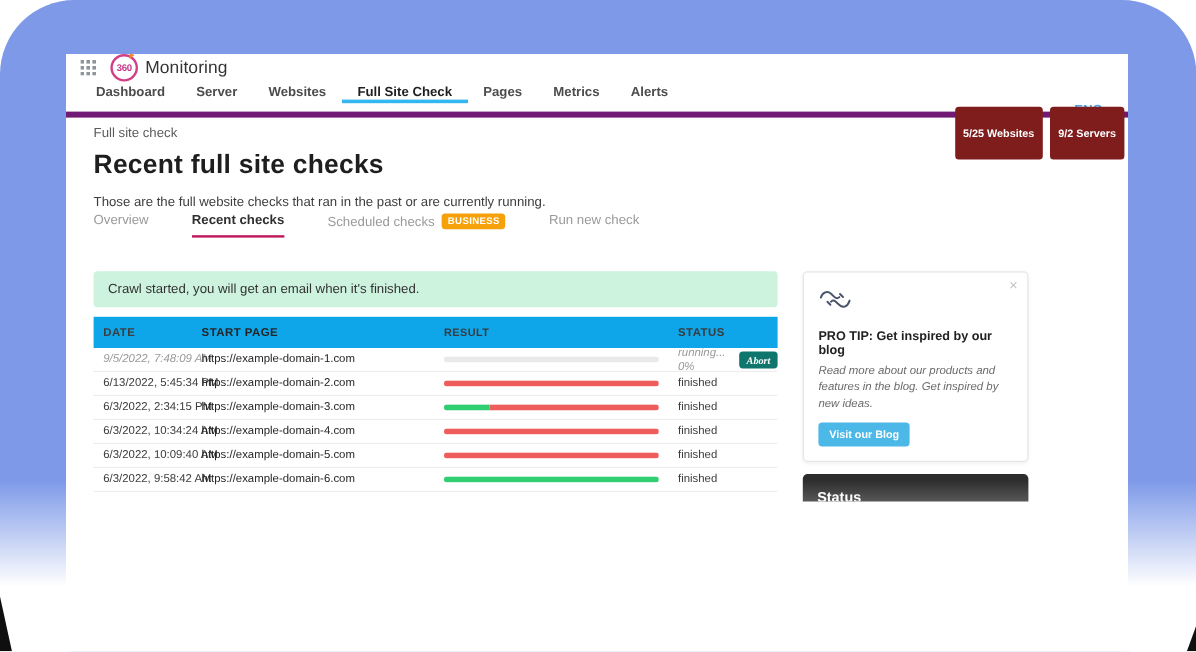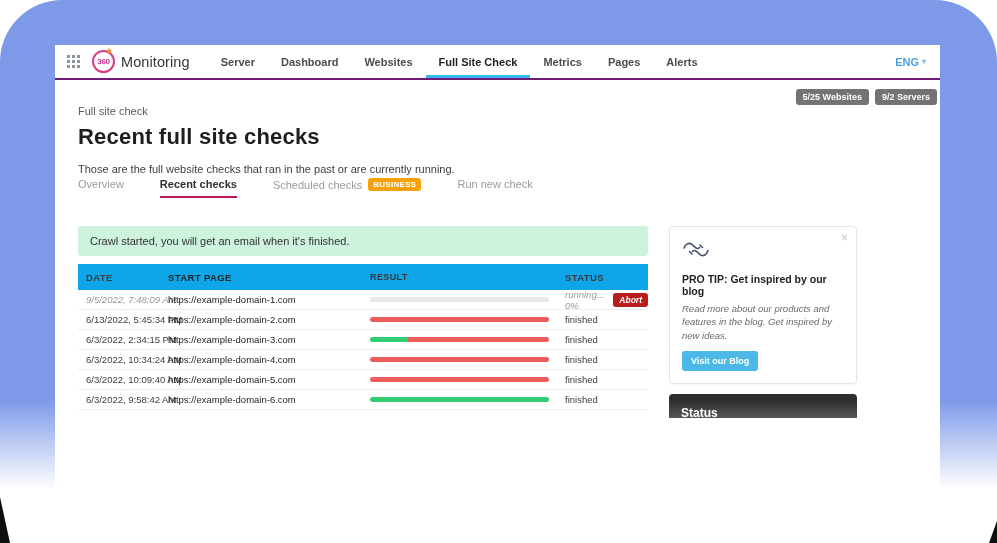--- a/index.html
+++ b/index.html
@@ -14,40 +14,40 @@
                 background:linear-gradient(180deg, rgba(255,255,255,0) 0%, #ffffff 62%); }
   .wedge-left { position:absolute; left:0; bottom:0; width:10px; height:46px; background:#0f0f0f;
                 clip-path:polygon(0 0, 100% 100%, 0 100%); }
   .wedge-right { position:absolute; right:0; bottom:0; width:8px; height:22px; background:#0f0f0f;
                  clip-path:polygon(100% 0, 100% 100%, 0 100%); }
 
   
   .window { position:absolute; left:55px; top:45px; width:885px; height:373px; background:#fff; overflow:hidden; }
 
   
-  .navbar { display:flex; align-items:stretch; height:35px; border-bottom:2px solid #701a75; padding:0 14px 0 12px; }
+  .navbar { display:flex; align-items:stretch; height:53px; border-bottom:5px solid #701a75; padding:0 14px 0 12px;flex-direction:column; }
   .nav-left { display:flex; align-items:center; }
   .grid-icon { display:inline-block; margin-right:12px; cursor:pointer; line-height:0; }
   .logo { display:flex; align-items:center; margin-right:18px; }
   .logo-circle { position:relative; width:23px; height:23px; border:2px solid #d23f87; border-radius:50%;
                  display:flex; align-items:center; justify-content:center; }
   .logo-circle span { font-size:8px; font-weight:bold; color:#c2368a; letter-spacing:-0.3px; }
   .logo-flag { position:absolute; top:-4px; right:1px; width:0; height:0;
                border-left:4px solid #f08c2e; border-top:3px solid transparent; border-bottom:3px solid transparent; }
   .logo-name { font-size:14.5px; color:#343434; margin-left:6px; letter-spacing:0.1px; }
   .nav-items { display:flex; align-items:stretch; }
   .nav-item { display:flex; align-items:center; padding:0 13px; font-size:11px; font-weight:bold; color:#4c4c4c;
               cursor:pointer; border-bottom:3px solid transparent; border-top:3px solid transparent; }
   .nav-item.active { color:#1f1f1f; border-bottom-color:#35b6f0; }
   .lang { margin-left:auto; display:flex; align-items:center; font-size:11px; color:#4a9fe3; cursor:pointer; font-weight:bold; }
   .lang .caret { font-size:8px; margin-left:3px; color:#7fb9e8; }
 
   
   .usage-badges { position:absolute; top:44px; right:3px; display:flex; gap:6px; }
-  .usage-badge { background:#737373; color:#fff; font-size:9px; font-weight:bold; padding:3px 7px; border-radius:3px; }
+  .usage-badge { background:#7f1d1d; color:#fff; font-size:9px; font-weight:bold; padding:17px 7px; border-radius:3px; }
 
   
   .page-head { position:absolute; left:23px; top:60px; }
   .breadcrumb { font-size:11px; color:#5a5a5a; }
   .page-title { font-size:22px; font-weight:bold; color:#1e1e1e; margin-top:7px; letter-spacing:0.2px; }
   .page-sub { font-size:11px; color:#3d3d3d; margin-top:13px; }
 
   
   .tabs { position:absolute; left:23px; top:133px; display:flex; gap:36px; align-items:flex-start; }
   .tab { font-size:11px; color:#9a9a9a; cursor:pointer; padding-bottom:6px; display:flex; align-items:center; gap:6px; }
@@ -66,22 +66,22 @@
   .thead { display:flex; align-items:center; height:26px; background:#0ea5e9; }
   .th { font-size:9px; font-weight:bold; color:#3a3a3a; letter-spacing:0.4px; }
   .trow { display:flex; align-items:center; height:20px; border-bottom:1px solid #ededee; background:#fff; }
   .c-date  { width:82px;  padding-left:8px; font-size:9.5px; color:#3c3c3c; white-space:nowrap; }
   .c-start { width:202px; padding-left:8px; font-size:9.5px; color:#242424; }
   .c-result{ width:195px; padding-left:8px; }
   .c-status{ flex:1; padding-left:8px; font-size:9.5px; color:#3b3b3b; display:flex; align-items:center; }
   .trow.running .c-date, .trow.running .c-status { color:#999; font-style:italic; }
   .bar { width:179px; height:5px; border-radius:3px; overflow:hidden; display:flex; background:#f1f1f3; }
   .bar .seg { height:100%; }
-  .abort-btn { background:#b91c1c; color:#fff; border:none; font-size:8.5px; font-style:italic; font-weight:bold;
-               border-radius:3px; padding:2px 6px; margin-left:7px; cursor:pointer; font-family:Liberation Sans, sans-serif; }
+  .abort-btn { background:#0f766e; color:#fff; border:none; font-size:8.5px; font-style:italic; font-weight:bold;
+               border-radius:3px; padding:2px 6px; margin-left:7px; cursor:pointer; font-family:Liberation Serif, serif; }
 
   
   .protip { position:relative; background:#fff; border:1px solid #e5e6e8; border-radius:4px;
             box-shadow:0 1px 3px rgba(0,0,0,0.05); padding:12px 12px 12px; margin-bottom:10px; }
   .protip-close { position:absolute; top:4px; right:8px; color:#c4c4c4; font-size:12px; cursor:pointer; }
   .protip-title { font-size:10.5px; font-weight:bold; color:#222; margin-top:9px; }
   .protip-body { font-size:9.5px; color:#6b6b6b; line-height:1.4; margin-top:5px;font-style:italic; }
   .protip-btn { margin-top:9px; background:#4cb8e8; color:#fff; border:none; font-size:9px; font-weight:bold;
                 padding:5px 9px; border-radius:3px; cursor:pointer; font-family:inherit; }
 
@@ -117,26 +117,26 @@
         </span>
         <span class="logo">
           <span class="logo-circle">
             <span>360</span>
             <span class="logo-flag"></span>
           </span>
           <span class="logo-name">Monitoring</span>
         </span>
       </div>
       <div class="nav-items" id="nav-items">
+          <div class="nav-item">Dashboard</div>
           <div class="nav-item">Server</div>
-          <div class="nav-item">Dashboard</div>
           <div class="nav-item">Websites</div>
           <div class="nav-item active">Full Site Check</div>
+          <div class="nav-item">Pages</div>
           <div class="nav-item">Metrics</div>
-          <div class="nav-item">Pages</div>
           <div class="nav-item">Alerts</div>
         </div>
       <span class="lang">
         <span>ENG</span>
         <span class="caret">▾</span>
       </span>
     </div>
 
     <div class="usage-badges" id="usage-badges">
         <span class="usage-badge">5/25 Websites</span>

